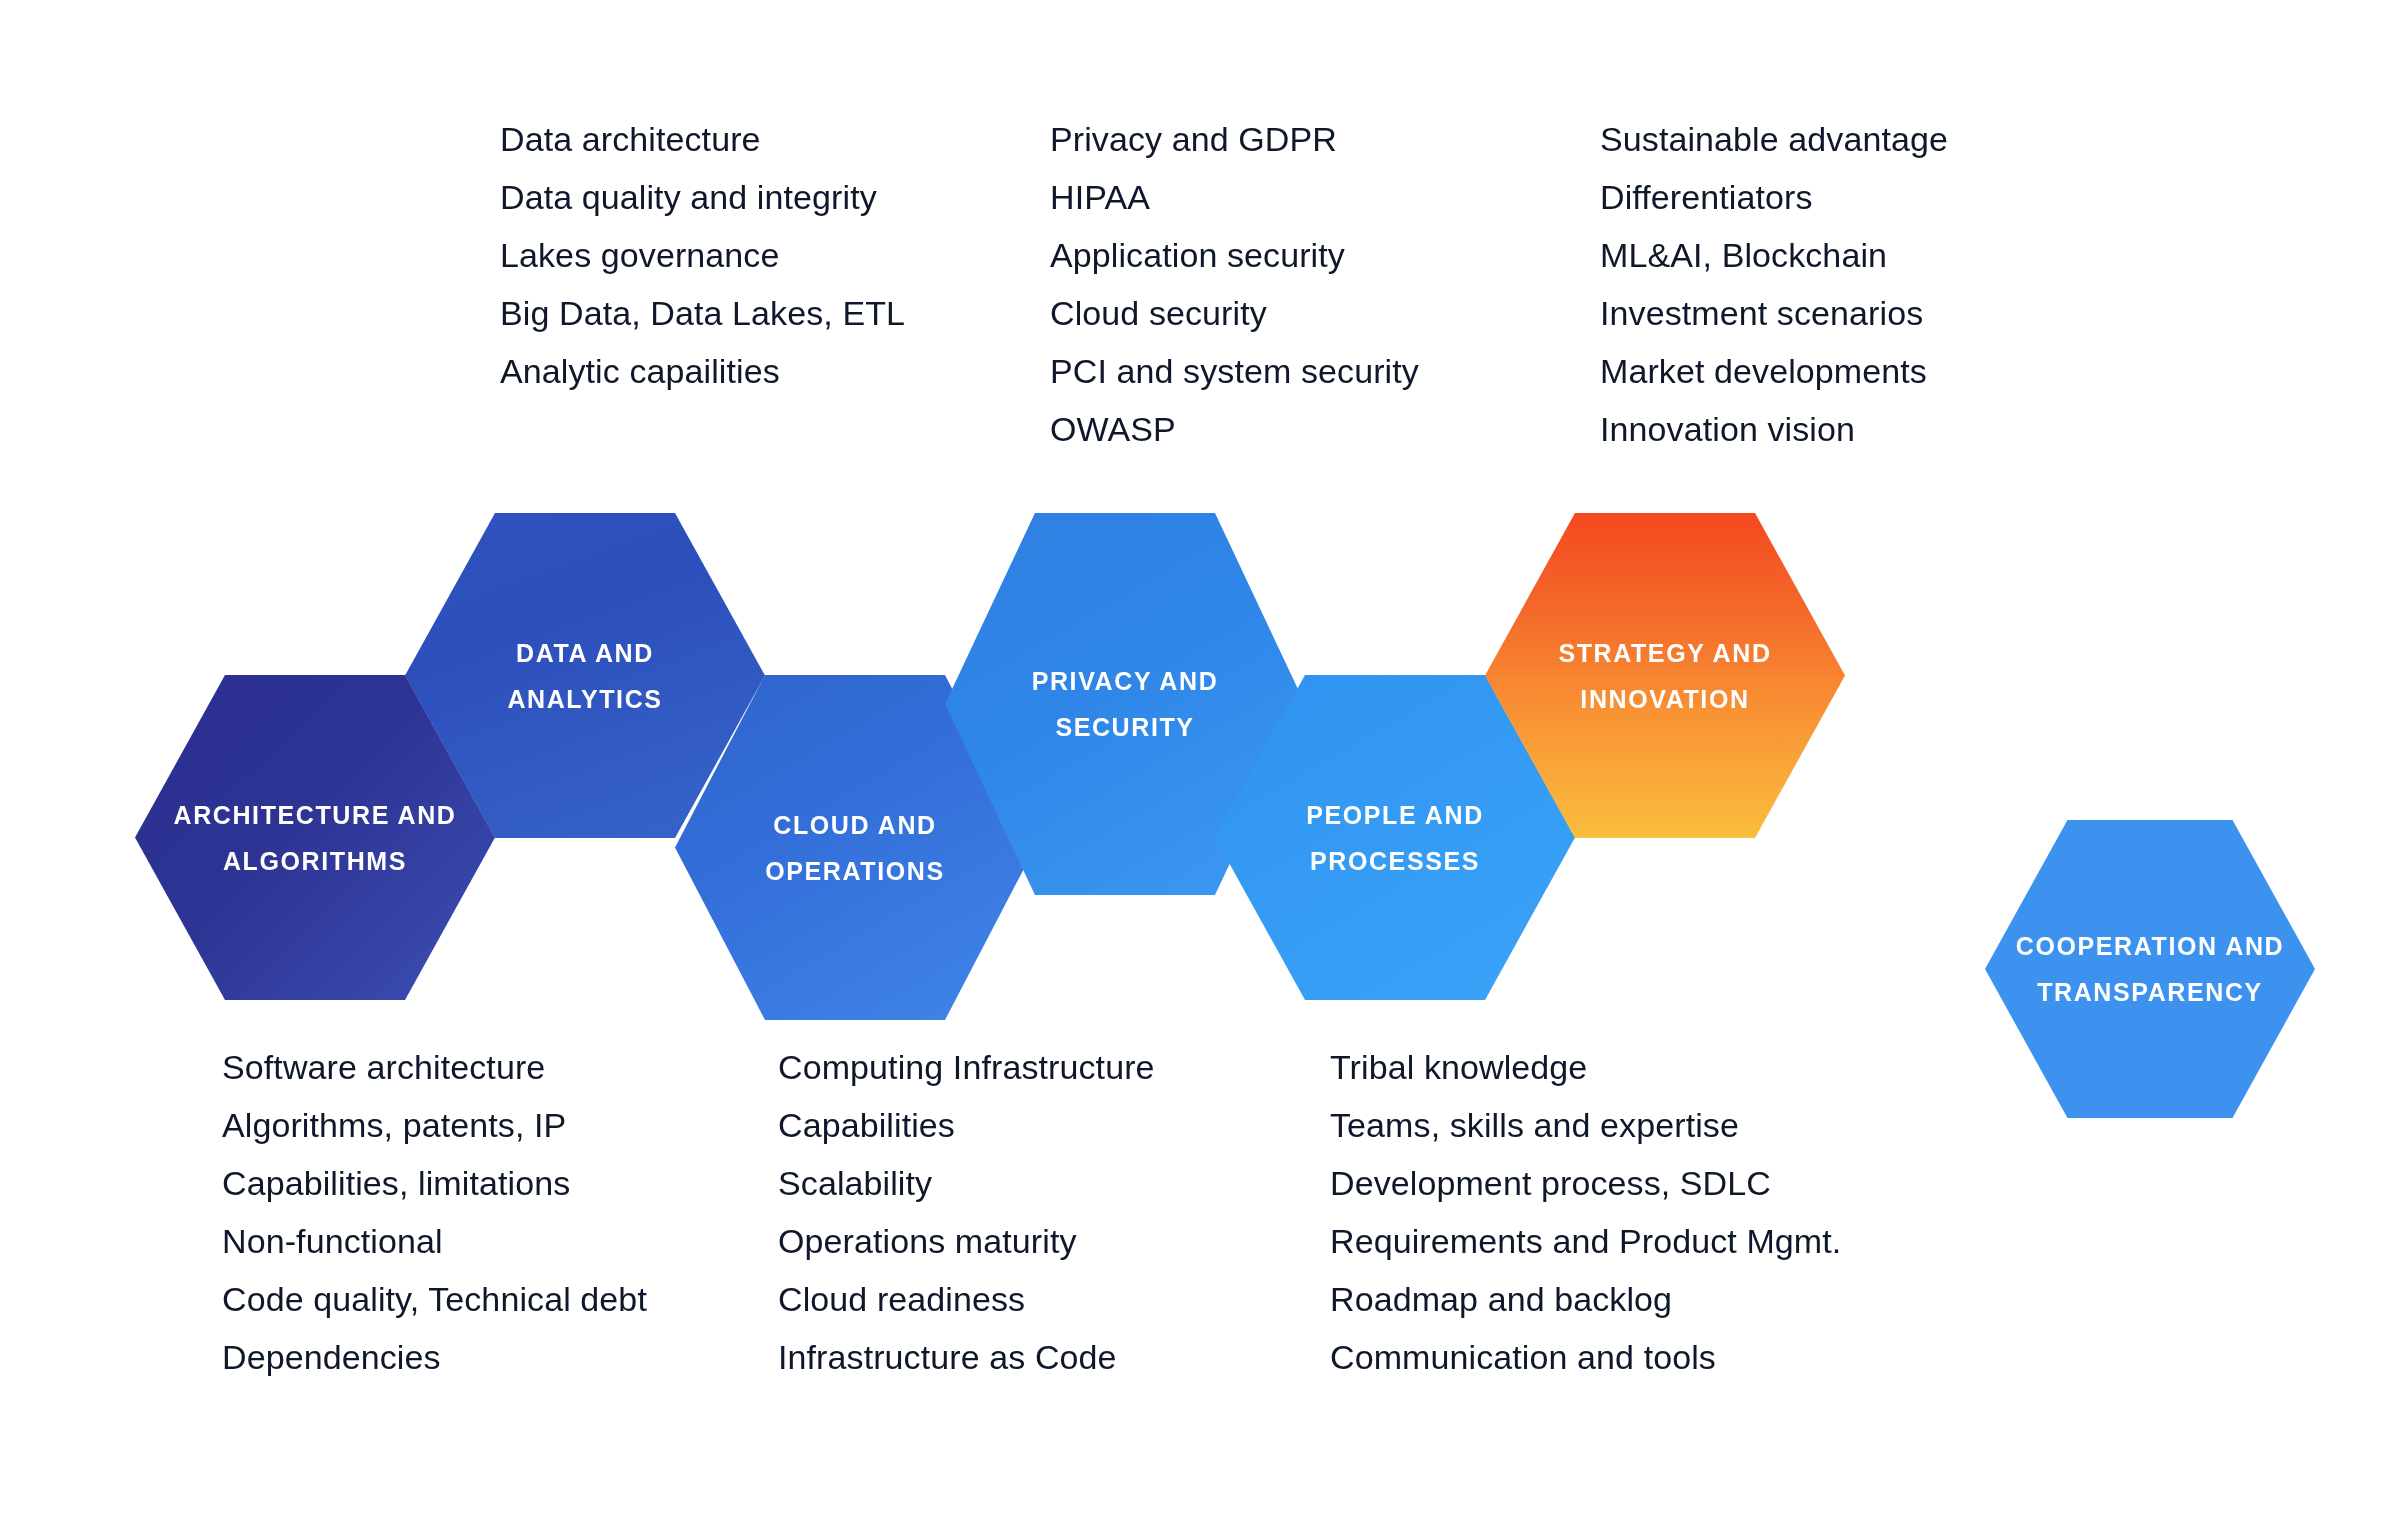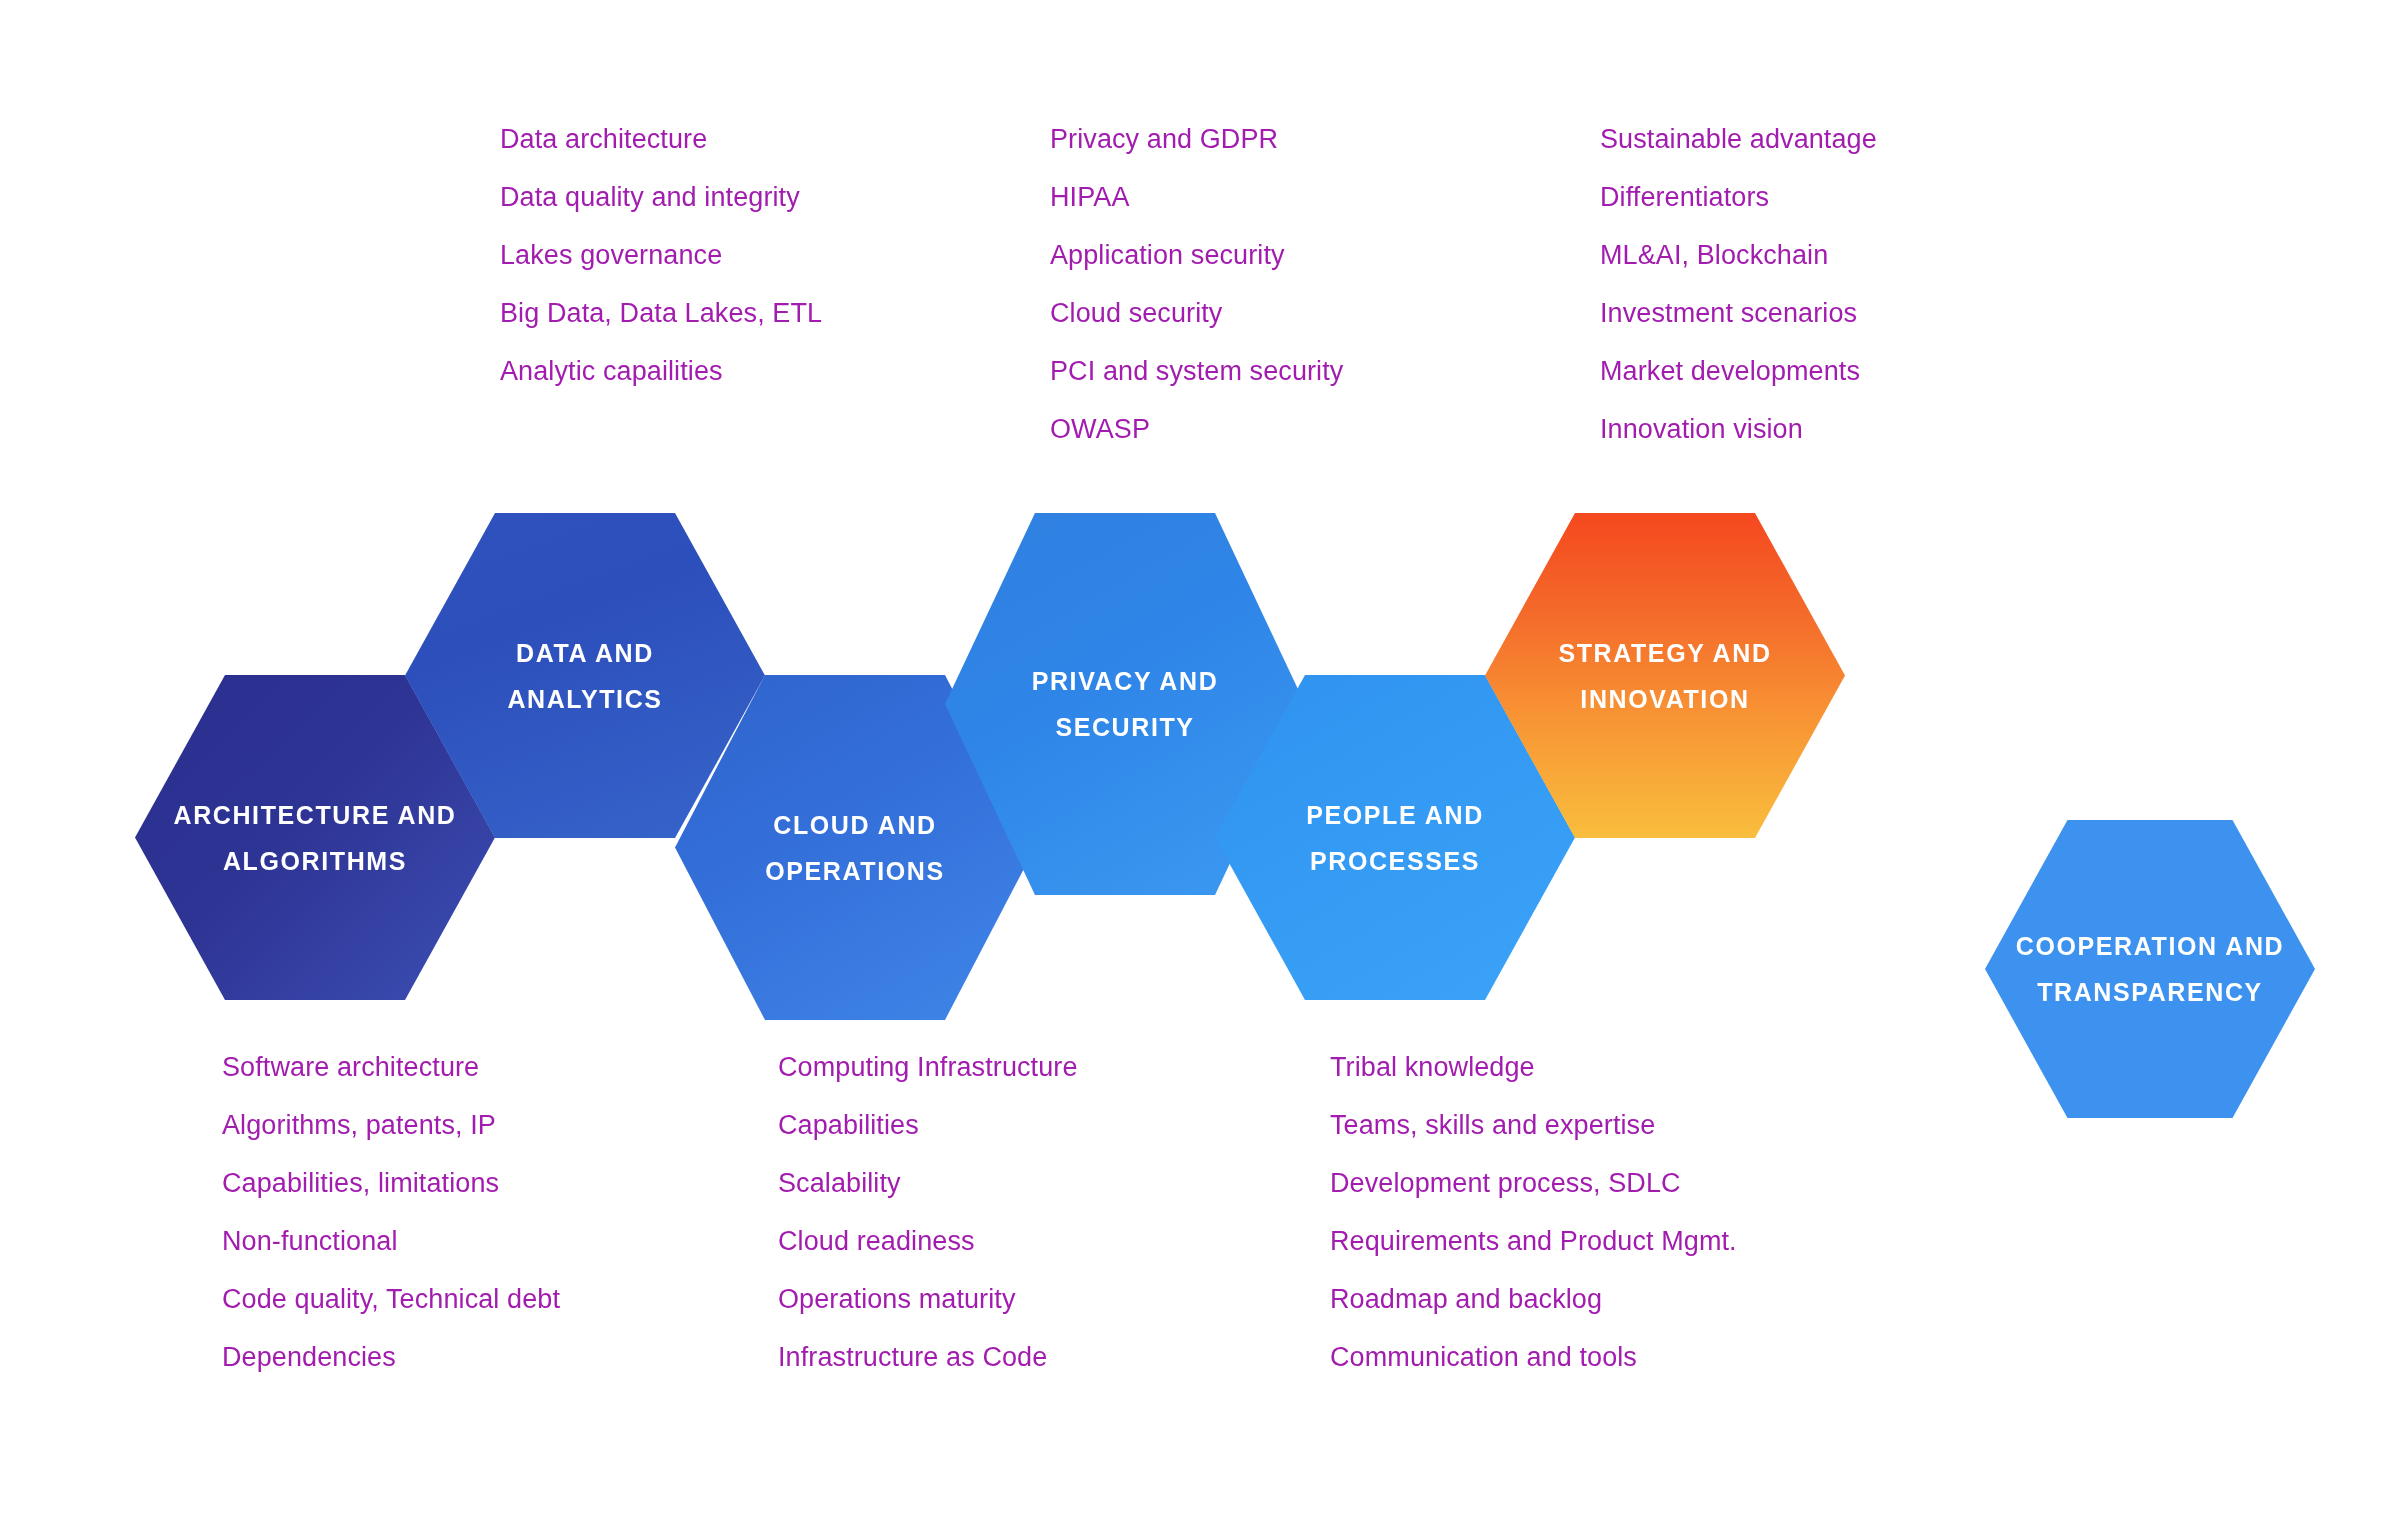--- a/index.html
+++ b/index.html
@@ -20,22 +20,22 @@
   #stage {
     position: absolute;
     left: 0; top: 0;
     width: 2400px;
     height: 1516px;
   }
 
   
   .list {
     position: absolute;
-    color: #a21caf;
-    font-size: 27px;
+    color: #0f172a;
+    font-size: 34px;
     line-height: 58px;
     font-weight: 400;
     letter-spacing: 0.1px;
     white-space: nowrap;
   }
   .list .line {
     display: block;
     height: 58px;
   }
 
@@ -191,22 +191,22 @@
     <span class="line">Capabilities, limitations</span>
     <span class="line">Non-functional</span>
     <span class="line">Code quality, Technical debt</span>
     <span class="line">Dependencies</span>
   </div>
 
   <div class="list bot-2">
     <span class="line">Computing Infrastructure</span>
     <span class="line">Capabilities</span>
     <span class="line">Scalability</span>
+    <span class="line">Operations maturity</span>
     <span class="line">Cloud readiness</span>
-    <span class="line">Operations maturity</span>
     <span class="line">Infrastructure as Code</span>
   </div>
 
   <div class="list bot-3">
     <span class="line">Tribal knowledge</span>
     <span class="line">Teams, skills and expertise</span>
     <span class="line">Development process, SDLC</span>
     <span class="line">Requirements and Product Mgmt.</span>
     <span class="line">Roadmap and backlog</span>
     <span class="line">Communication and tools</span>

